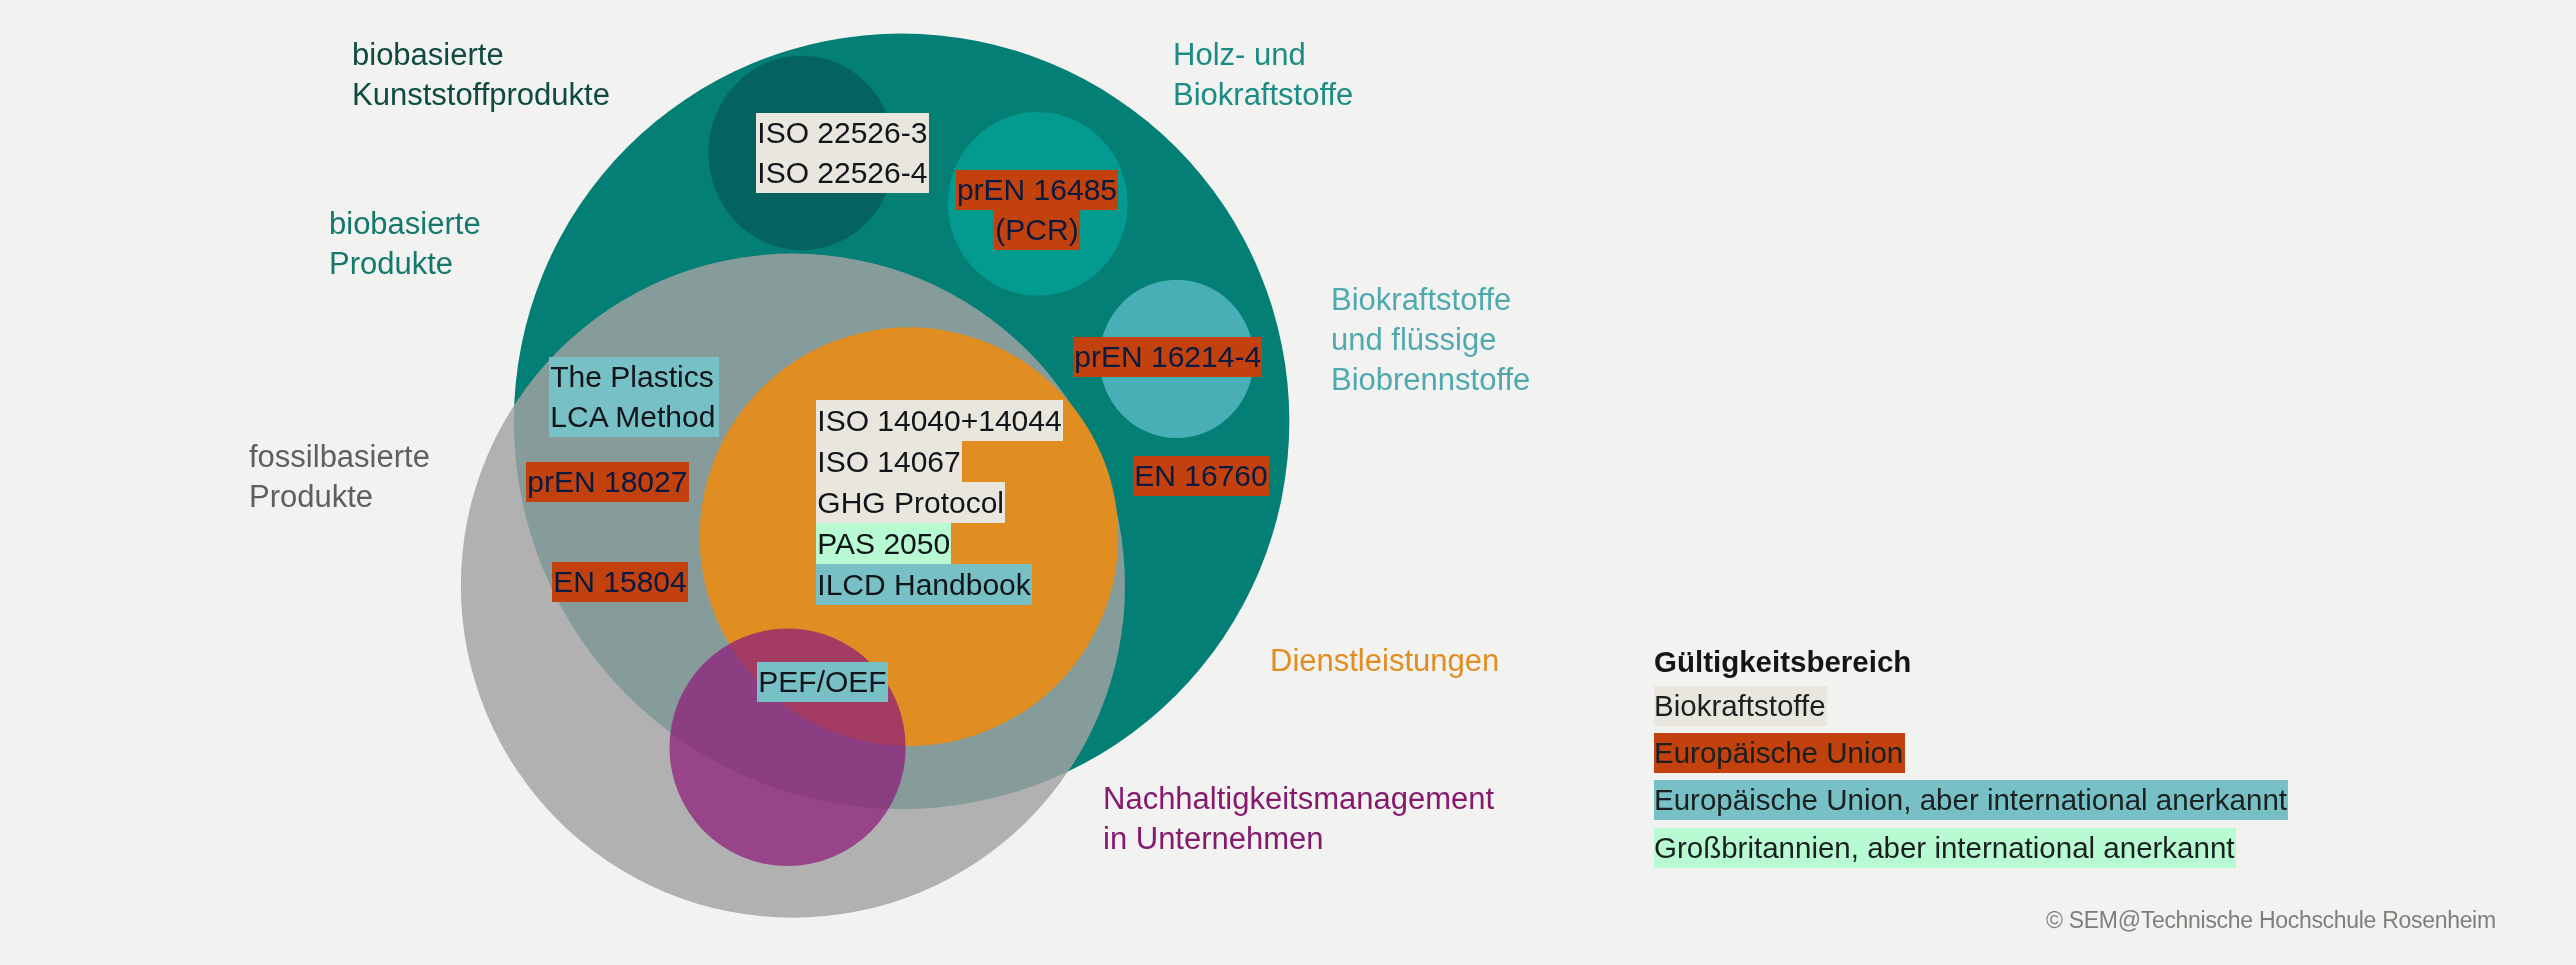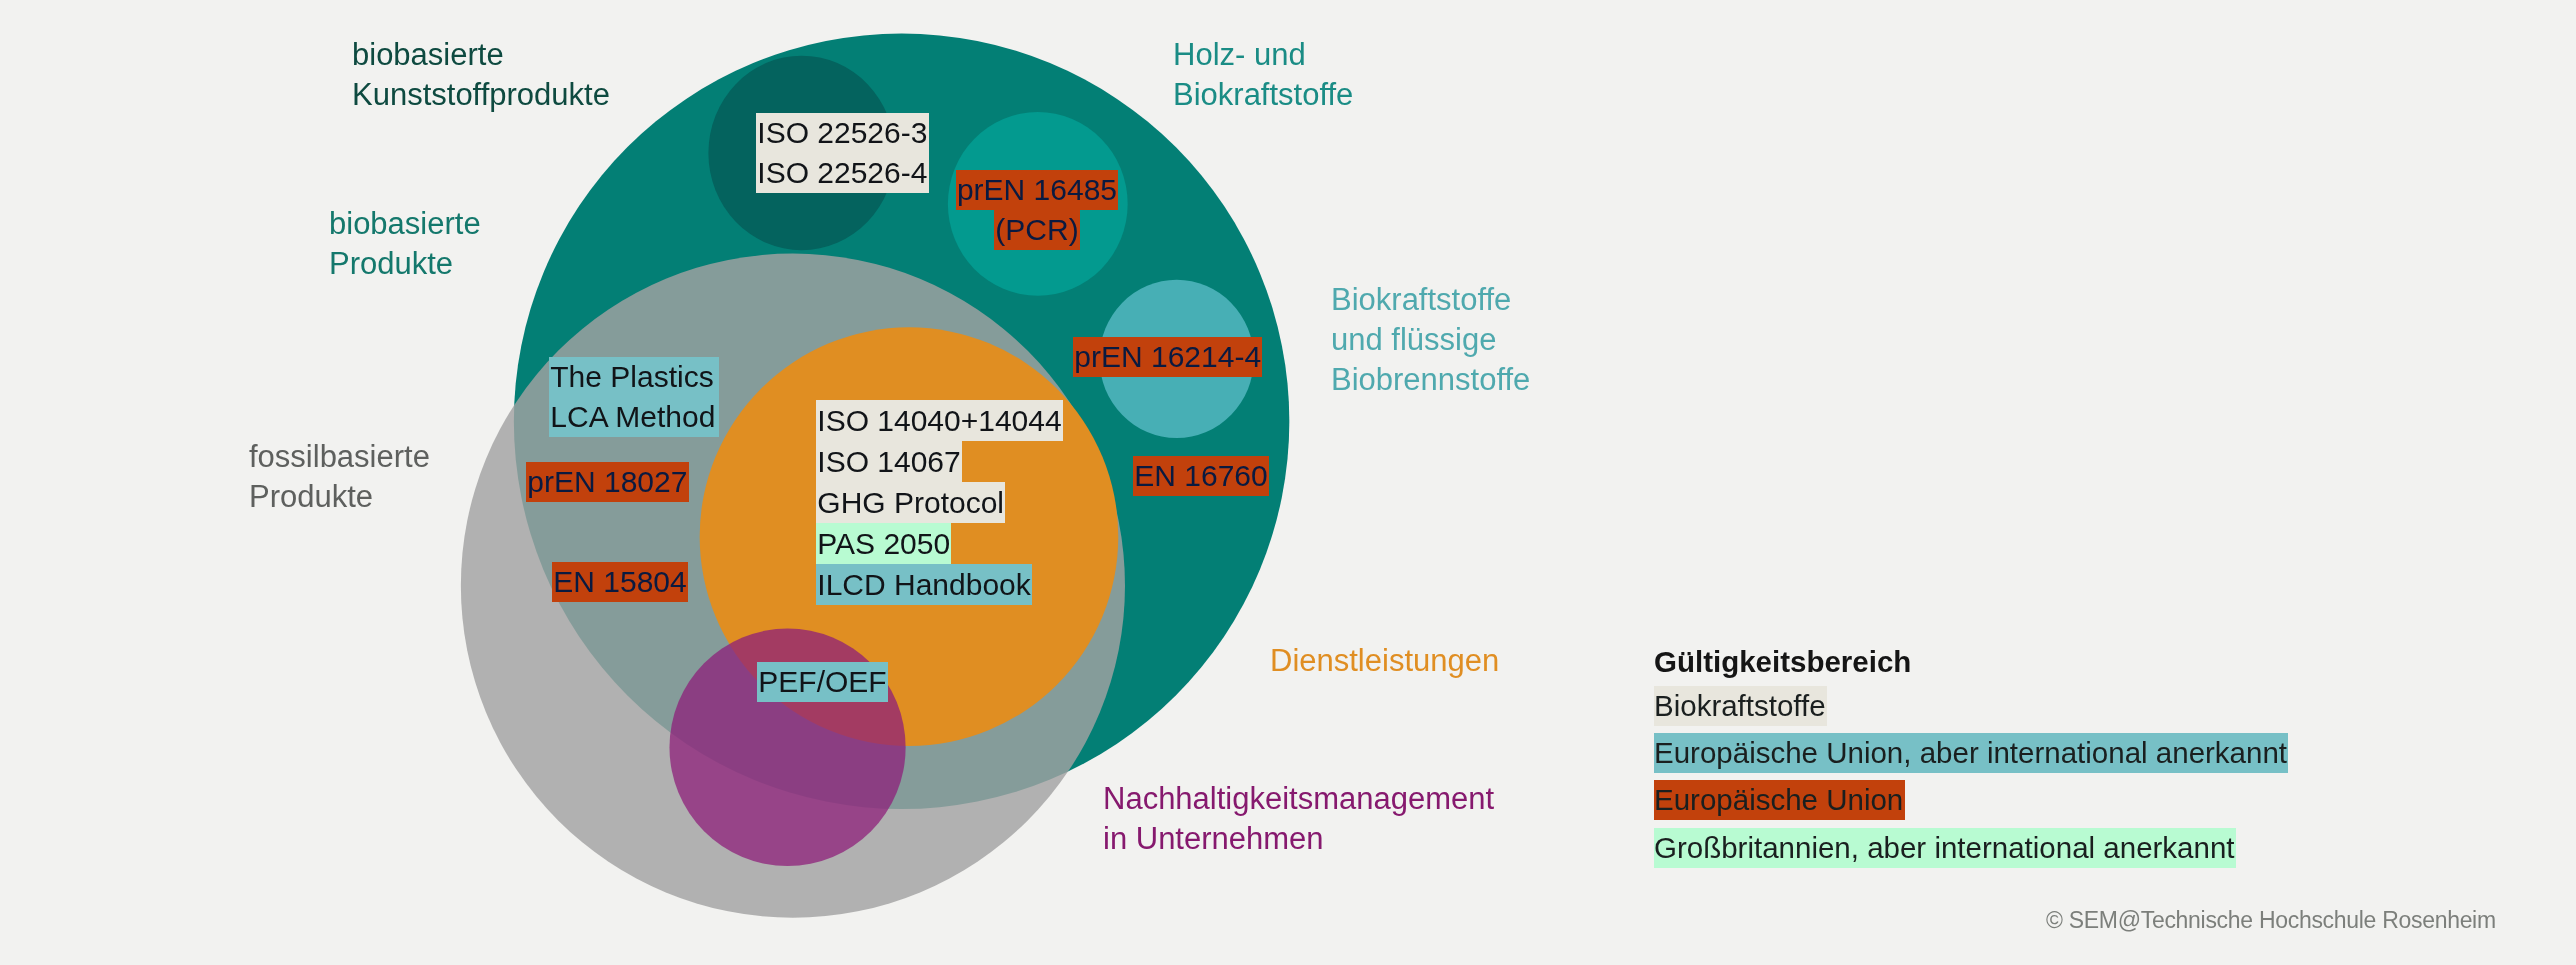--- a/index.html
+++ b/index.html
@@ -106,19 +106,19 @@
   <span class="row bg-gb">PAS 2050</span>
   <span class="row bg-euintl">ILCD Handbook</span>
 </div>
 <div class="tag" style="left:757px; top:662px;">
   <span class="row bg-euintl">PEF/OEF</span>
 </div>
 
 <div id="legend">
   <div class="title">Gültigkeitsbereich</div>
   <div class="item bg-intl">Biokraftstoffe</div>
+  <div class="item bg-eu">Europäische Union</div>
   <div class="item bg-euintl">Europäische Union, aber international anerkannt</div>
-  <div class="item bg-eu">Europäische Union</div>
   <div class="item bg-gb">Großbritannien, aber international anerkannt</div>
 </div>
 
 <div id="copyright">© SEM@Technische Hochschule Rosenheim</div>
 
 
 </body></html>

